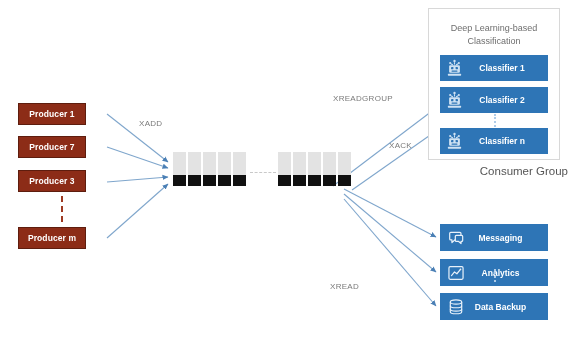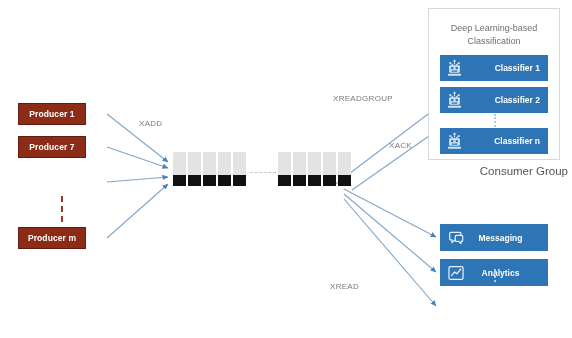--- a/index.html
+++ b/index.html
@@ -118,21 +118,21 @@
     width: 108px;
     height: 26px;
     background: #2E75B6;
     display: flex;
     align-items: center;
     box-sizing: border-box;
     padding-left: 5px;
   }
   .classifier .label {
     flex: 1;
-    text-align: right;
+    text-align: center;
     color: #ffffff;
     font-size: 8.5px;
     font-weight: bold;
     padding-right: 8px;
   }
   .dash-vert-blue {
     position: absolute;
     left: 494px;
     top: 114px;
     width: 0;
@@ -206,20 +206,23 @@
       <path d="M344,194 L436,272"></path>
       <path d="M344,199 L436,306"></path>
     </g>
   </svg>
 
   <div class="producer" style="top:103px">
     <span>Producer 1</span>
   </div>
   <div class="producer" style="top:136px">
     <span>Producer 7</span>
+  </div>
+  <div class="producer" style="top:170px">
+    <span>Producer 3</span>
   </div>
   <div class="dash-vert-red"></div>
   <div class="producer" style="top:227px">
     <span>Producer m</span>
   </div>
 
   <div class="stream-group" style="left:173px">
     <div class="cell">
         <div class="top"></div>
         <div class="bot"></div>
@@ -349,14 +352,25 @@
         <rect x="2.6" y="3.6" width="18.8" height="16.8" rx="1.6"></rect>
         <path d="M6 15.4 L10 10.6 L13.2 13 L18 7.2"></path>
         <circle cx="18" cy="7.2" r="1.1" fill="#E8F1FA" stroke="none"></circle>
       </svg>
     </span>
     <span class="label">Analytics</span>
   </div>
 
   <div class="dash-vert-blue2"></div>
 
+  <div class="service" style="top:293px">
+    <span>
+      <svg class="icon-svg" width="18" height="18" viewBox="0 0 24 24" fill="none" stroke="#E8F1FA" stroke-width="1.6">
+        <ellipse cx="12" cy="5.4" rx="7.6" ry="2.8"></ellipse>
+        <path d="M4.4 5.4 v12.8 c0 1.55 3.4 2.8 7.6 2.8 s7.6 -1.25 7.6 -2.8 V5.4"></path>
+        <path d="M4.4 10.2 c0 1.55 3.4 2.8 7.6 2.8 s7.6 -1.25 7.6 -2.8"></path>
+        <path d="M4.4 14.8 c0 1.55 3.4 2.8 7.6 2.8 s7.6 -1.25 7.6 -2.8"></path>
+      </svg>
+    </span>
+    <span class="label">Data Backup</span>
+  </div>
 
 </div>
 
 </body></html>

